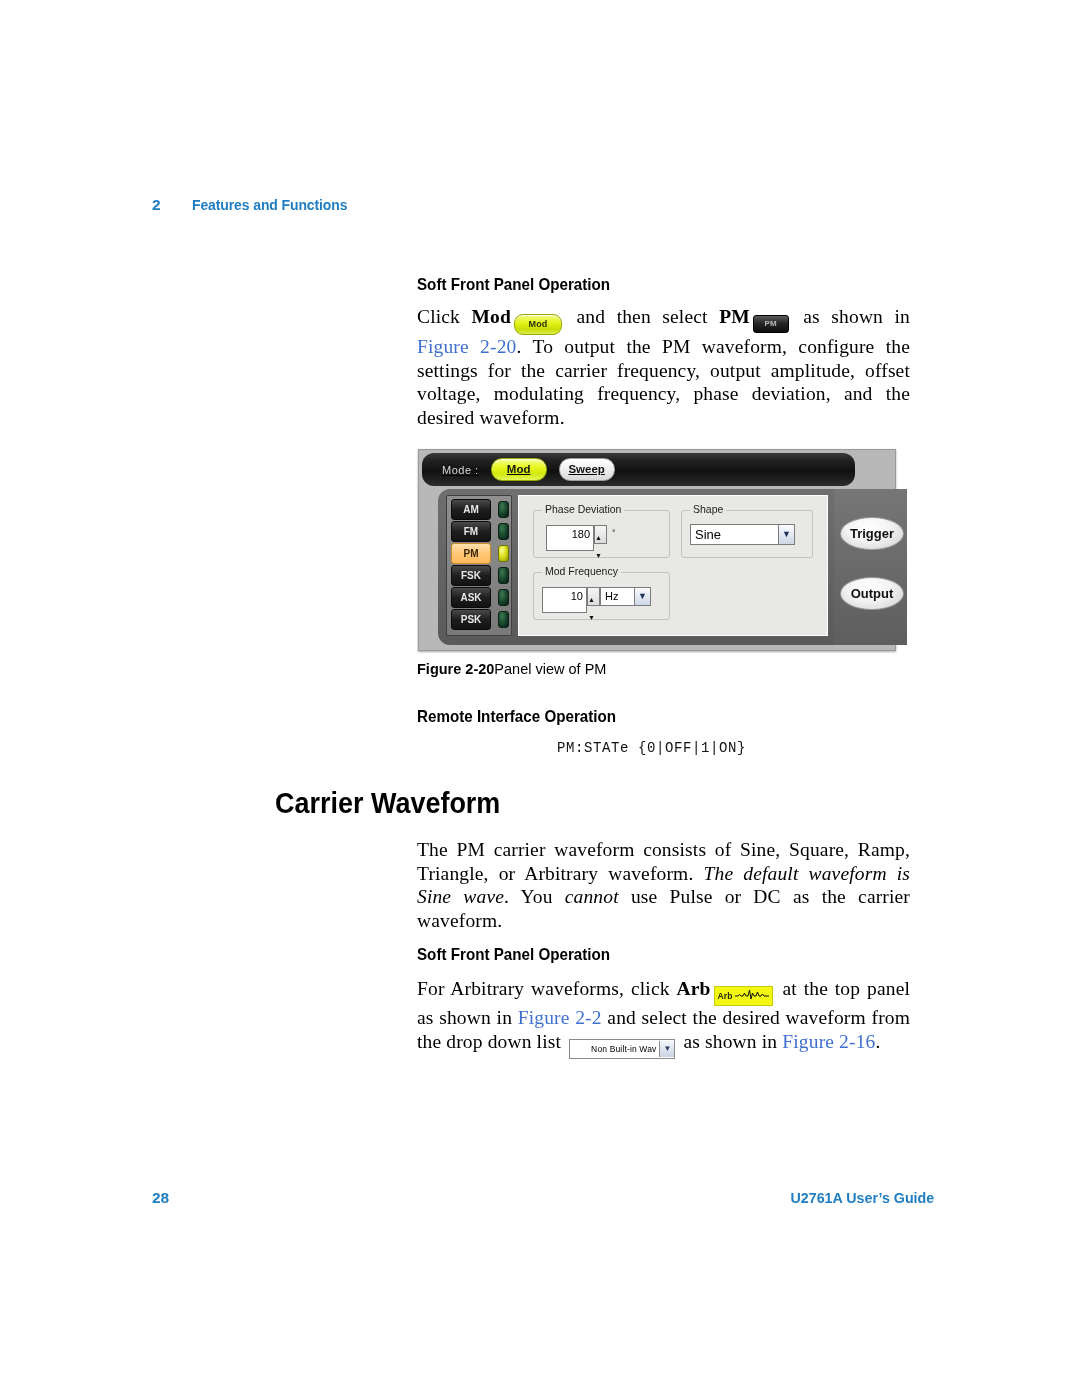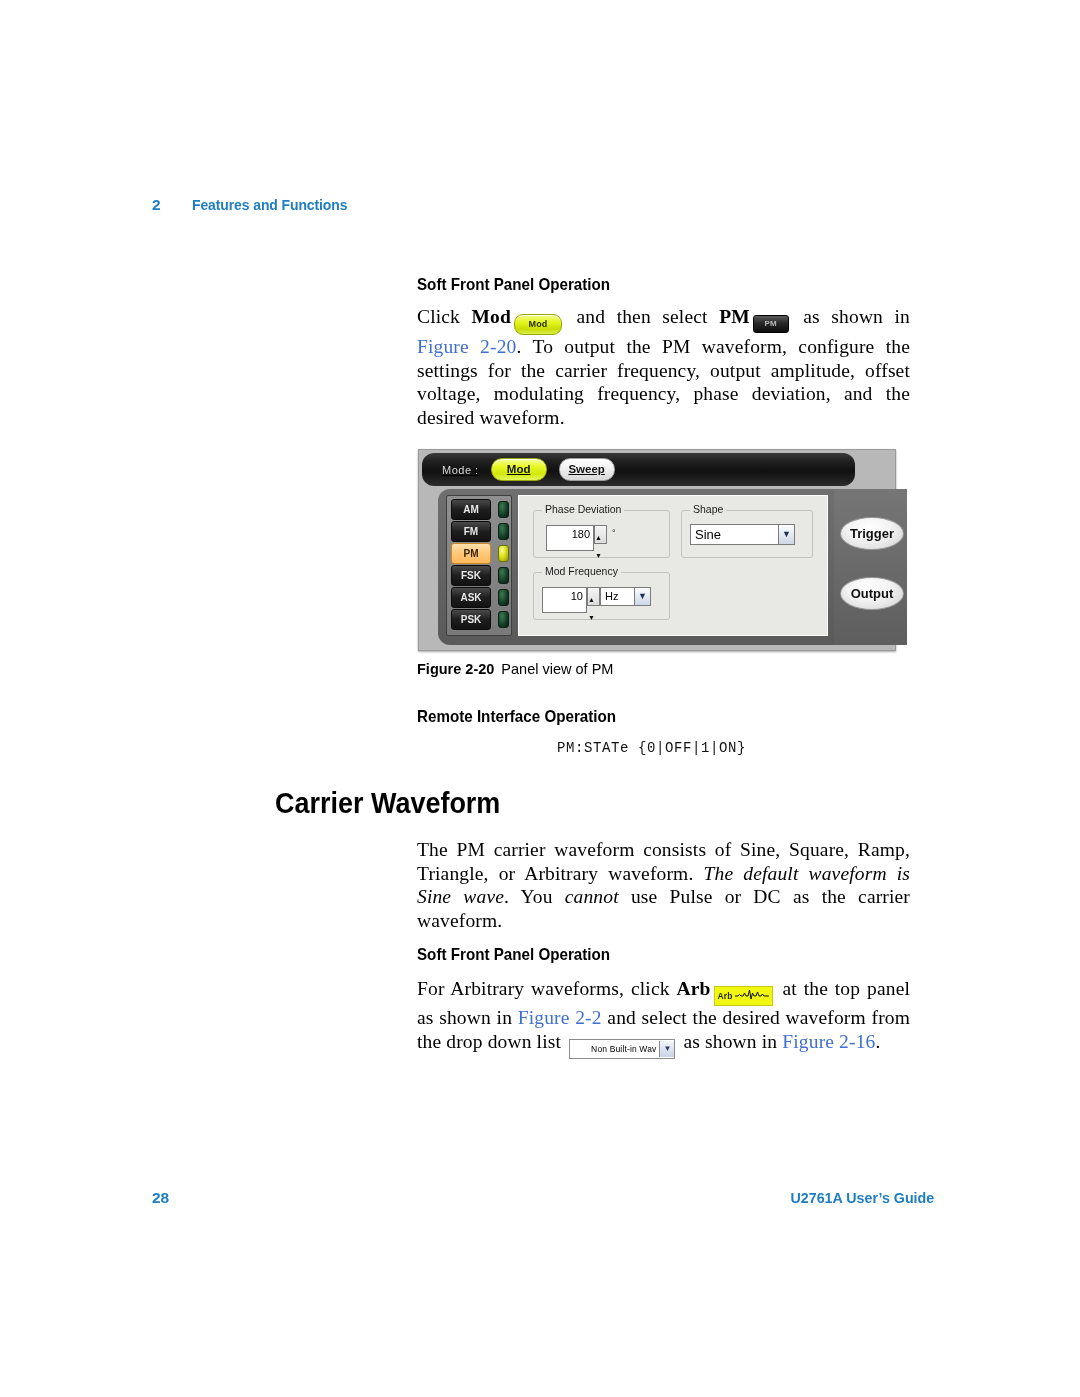--- a/index.html
+++ b/index.html
@@ -367,21 +367,21 @@
   #figure-caption {
     position: absolute;
     left: 417px;
     top: 661px;
     font-family: "Liberation Sans", sans-serif;
     font-size: 14.5px;
     color: #000;
     white-space: nowrap;
   }
   #figure-caption .cap-num { font-weight: bold; }
-  #figure-caption .cap-txt { font-weight: normal; margin-left: 7px; }
+  #figure-caption .cap-txt { font-weight: normal; }
 
   
   .scpi {
     position: absolute;
     left: 557px;
     top: 740px;
     font-family: "Liberation Mono", monospace;
     font-size: 14px;
     letter-spacing: 0.6px;
     color: #111;

